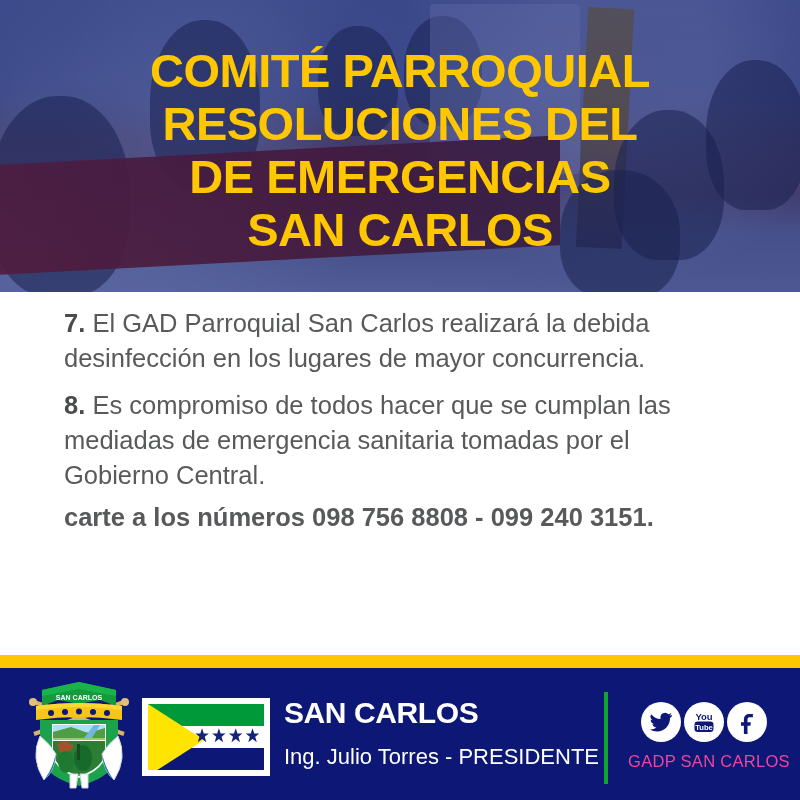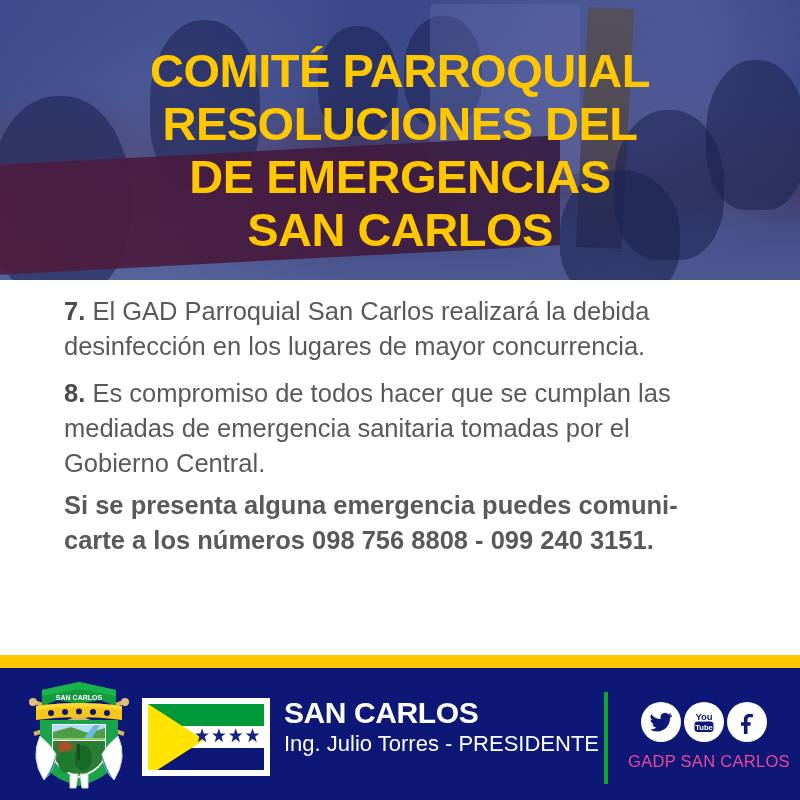--- a/index.html
+++ b/index.html
@@ -106,21 +106,21 @@
     line-height: 53px;
     letter-spacing: -0.5px;
     text-transform: uppercase;
   }
   .hero-title div { white-space: nowrap; }
 
   
   .body-area {
     position: absolute;
     left: 0;
-    top: 280px;
+    top: 292px;
     width: 800px;
     height: 363px;
     background: #ffffff;
   }
   .para {
     position: absolute;
     left: 64px;
     width: 676px;
     color: #58595b;
     font-family: "Liberation Sans", sans-serif;
@@ -214,21 +214,21 @@
   .f-l1, .f-l2 {
     font-weight: bold;
     font-size: 30px;
     line-height: 31px;
     letter-spacing: -0.4px;
   }
   .f-l3 {
     font-size: 22px;
     line-height: 29px;
     font-weight: normal;
-    margin-top: 1px;
+    margin-top: 14px;
   }
 
   .divider {
     position: absolute;
     left: 604px;
     top: 692px;
     width: 4px;
     height: 92px;
     background: #11a52e;
   }
@@ -298,21 +298,20 @@
       <span class="num">7.</span>
       <span>El GAD Parroquial San Carlos realizará la debida desinfección en los lugares de mayor concurrencia.</span>
     </div>
 
     <div class="para p8">
       <span class="num">8.</span>
       <span>Es compromiso de todos hacer que se cumplan las mediadas de emergencia sanitaria tomadas por el Gobierno Central.</span>
     </div>
 
     <div class="para p-bold">
-      <div>Si se presenta alguna emergencia puedes comuni-</div>
       <div class="l2">carte a los números 098 756 8808 - 099 240 3151.</div>
     </div>
 
   </div>
 
   <div class="yellow-bar"></div>
   <div class="footer"></div>
 
   <div class="escudo">
     <svg viewBox="0 0 106 114" width="106" height="114" aria-hidden="true">

